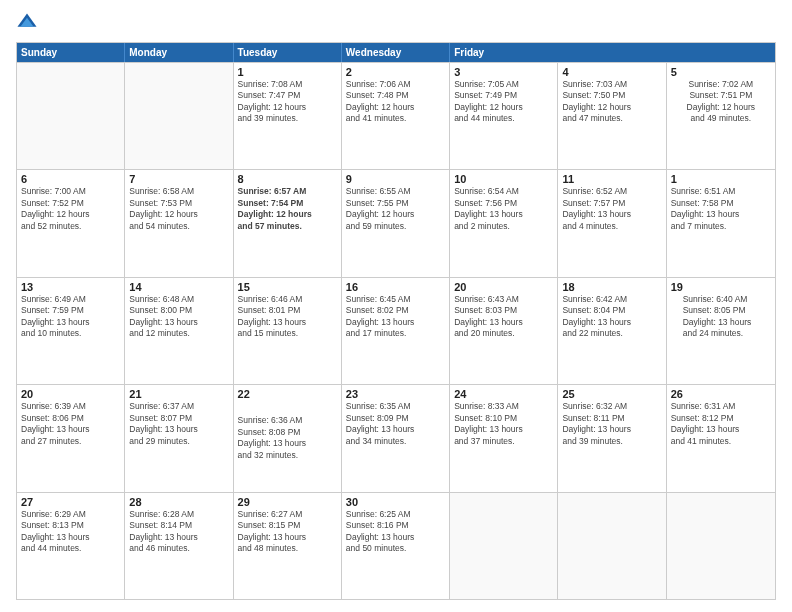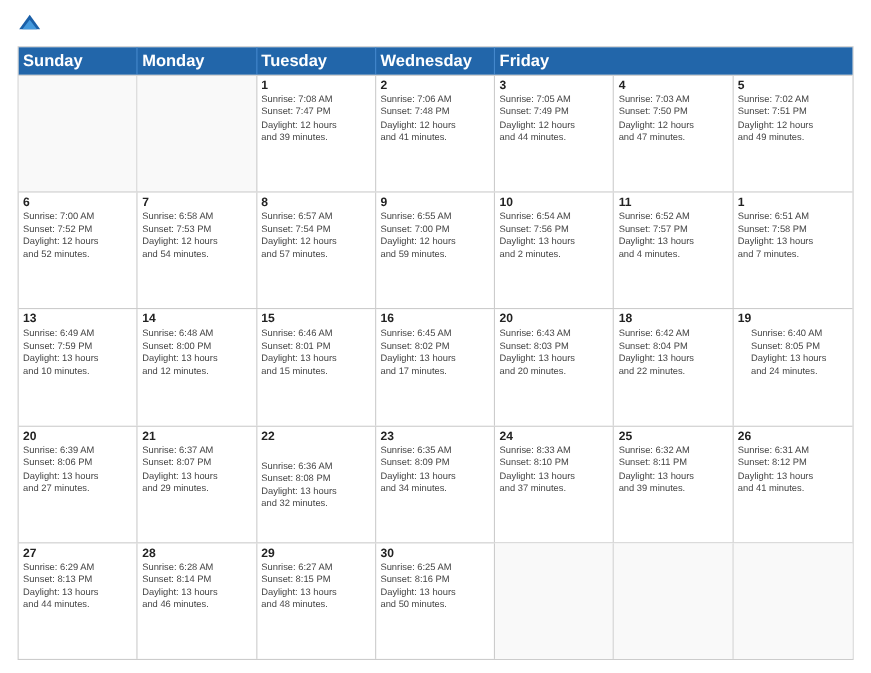--- a/index.html
+++ b/index.html
@@ -65,21 +65,21 @@
       flex-direction: column;
       border: 1px solid #ccc;
     }
     .cal-header-row {
       display: grid;
       grid-template-columns: repeat(7, 1fr);
       background: #2266aa;
     }
     .cal-header-cell {
       color: #fff;
-      font-size: 15px;
+      font-size: 10px;
       font-weight: bold;
       padding: 4px 4px;
       text-align: left;
       border-right: 1px solid #4488cc;
     }
     .cal-header-cell:last-child { border-right: none; }
     .cal-body {
       display: flex;
       flex-direction: column;
       flex: 1;
@@ -170,21 +170,21 @@
           </div>
           <div class="cal-cell">
             <span class="day-num">4</span>
             <div class="day-info" style="white-space: pre-line;">Sunrise: 7:03 AM
 Sunset: 7:50 PM
 Daylight: 12 hours
 and 47 minutes.</div>
           </div>
           <div class="cal-cell">
             <span class="day-num">5</span>
-            <div class="day-info" style="white-space: pre-line;">Sunrise: 7:02 AM
+            <div class="day-info" style="white-space: pre-line; text-align: center;">Sunrise: 7:02 AM
 Sunset: 7:51 PM
 Daylight: 12 hours
 and 49 minutes.</div>
           </div>
         </div>
         <div class="cal-row">
           <div class="cal-cell">
             <span class="day-num">6</span>
             <div class="day-info" style="white-space: pre-line;">Sunrise: 7:00 AM
 Sunset: 7:52 PM
@@ -193,29 +193,29 @@
           </div>
           <div class="cal-cell">
             <span class="day-num">7</span>
             <div class="day-info" style="white-space: pre-line;">Sunrise: 6:58 AM
 Sunset: 7:53 PM
 Daylight: 12 hours
 and 54 minutes.</div>
           </div>
           <div class="cal-cell">
             <span class="day-num">8</span>
-            <div class="day-info" style="white-space: pre-line;">Sunrise: 6:57 AM
+            <div class="day-info" style="white-space: pre-line; font-weight: bold;">Sunrise: 6:57 AM
 Sunset: 7:54 PM
 Daylight: 12 hours
 and 57 minutes.</div>
           </div>
           <div class="cal-cell">
             <span class="day-num">9</span>
             <div class="day-info" style="white-space: pre-line;">Sunrise: 6:55 AM
-Sunset: 7:00 PM
+Sunset: 7:55 PM
 Daylight: 12 hours
 and 59 minutes.</div>
           </div>
           <div class="cal-cell">
             <span class="day-num">10</span>
             <div class="day-info" style="white-space: pre-line;">Sunrise: 6:54 AM
 Sunset: 7:56 PM
 Daylight: 13 hours
 and 2 minutes.</div>
           </div>

